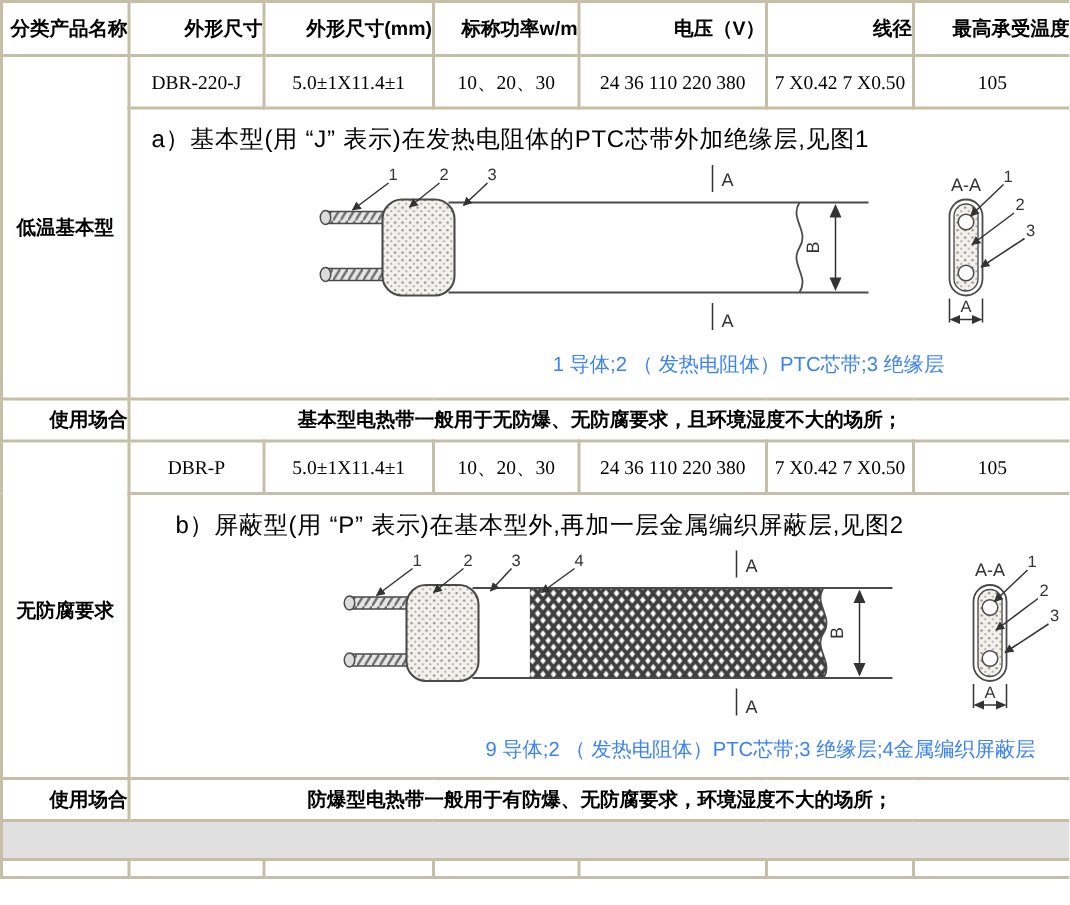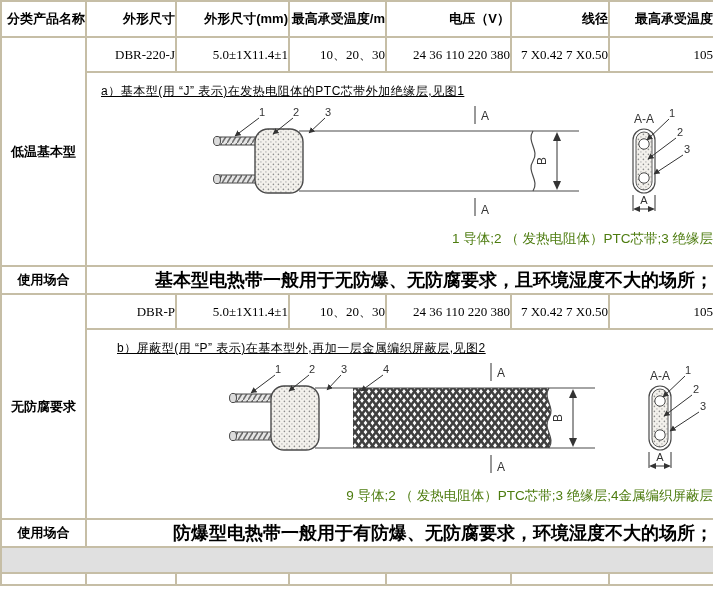--- a/index.html
+++ b/index.html
@@ -5,28 +5,28 @@
   :root{ --border:#c6bea6; --gray-row:#e0e0e0; }
   html,body{margin:0;padding:0;background:#fff;color:#000;
     font-family:"Liberation Sans",sans-serif;}
   .page{width:713px;height:603px;overflow:hidden;background:#fff;}
   table.spec{border-collapse:collapse;width:713px;table-layout:fixed;}
   table.spec th, table.spec td{
     border:2px solid var(--border);
     padding:0; overflow:hidden; background:#fff;
   }
   th.hdr{font-size:13px;font-weight:bold;height:34px;text-align:right;}
-  td.val{font-family:"Liberation Serif",serif;font-size:13px;text-align:right;
+  td.val{font-family:"Liberation Serif",serif;font-size:13px;text-align:center;
     height:33px;vertical-align:middle;}
   td.cat{font-weight:bold;font-size:13px;text-align:center;vertical-align:middle;margin-left:36px;}
-  td.usage-label{font-weight:bold;font-size:13px;text-align:center;height:26px;}
-  td.usage-text{font-weight:bold;font-size:18px;padding:2px 4px;text-align:right;}
+  td.usage-label{font-weight:bold;font-size:13px;text-align:right;height:26px;}
+  td.usage-text{font-weight:bold;font-size:13px;padding:2px 4px;text-align:center;}
   td.section{vertical-align:top;}
-  .sec-title{font-size:12px;padding:10px 0 3px 14px;letter-spacing:0.5px;text-decoration:underline;}
-  .sec-caption{font-size:13.5px;color:#4d7c0f;padding:1px 0 6px 198px;text-align:right;}
+  .sec-title{font-size:16px;padding:10px 0 3px 14px;letter-spacing:0.5px;}
+  .sec-caption{font-size:13.5px;color:#3b82f6;padding:1px 0 6px 198px;text-align:center;}
   svg.fig{display:block;margin:0;}
   tr.grayrow td{background:var(--gray-row);height:24px;}
   tr.stub td{height:10px;}
   .figtext{font-family:"Liberation Sans",sans-serif;}
 </style>
 </head>
 <body>
 
 <div class="page">
 <table class="spec">
@@ -38,21 +38,21 @@
         <col style="width:125px">
         <col style="width:98px">
     <col style="width:105px">
   </colgroup>
 
   <tbody>
         <tr>
     <th class="hdr">分类产品名称</th>
     <th class="hdr">外形尺寸</th>
     <th class="hdr">外形尺寸(mm)</th>
-    <th class="hdr">最高承受温度/m</th>
+    <th class="hdr">标称功率w/m</th>
     <th class="hdr">电压（V）</th>
     <th class="hdr">线径</th>
     <th class="hdr">最高承受温度</th>
   </tr>
 
   <tr>
     <td class="cat" rowspan="2">低温基本型</td>
     <td class="val">DBR-220-J</td>
     <td class="val">5.0±1X11.4±1</td>
     <td class="val">10、20、30</td>

